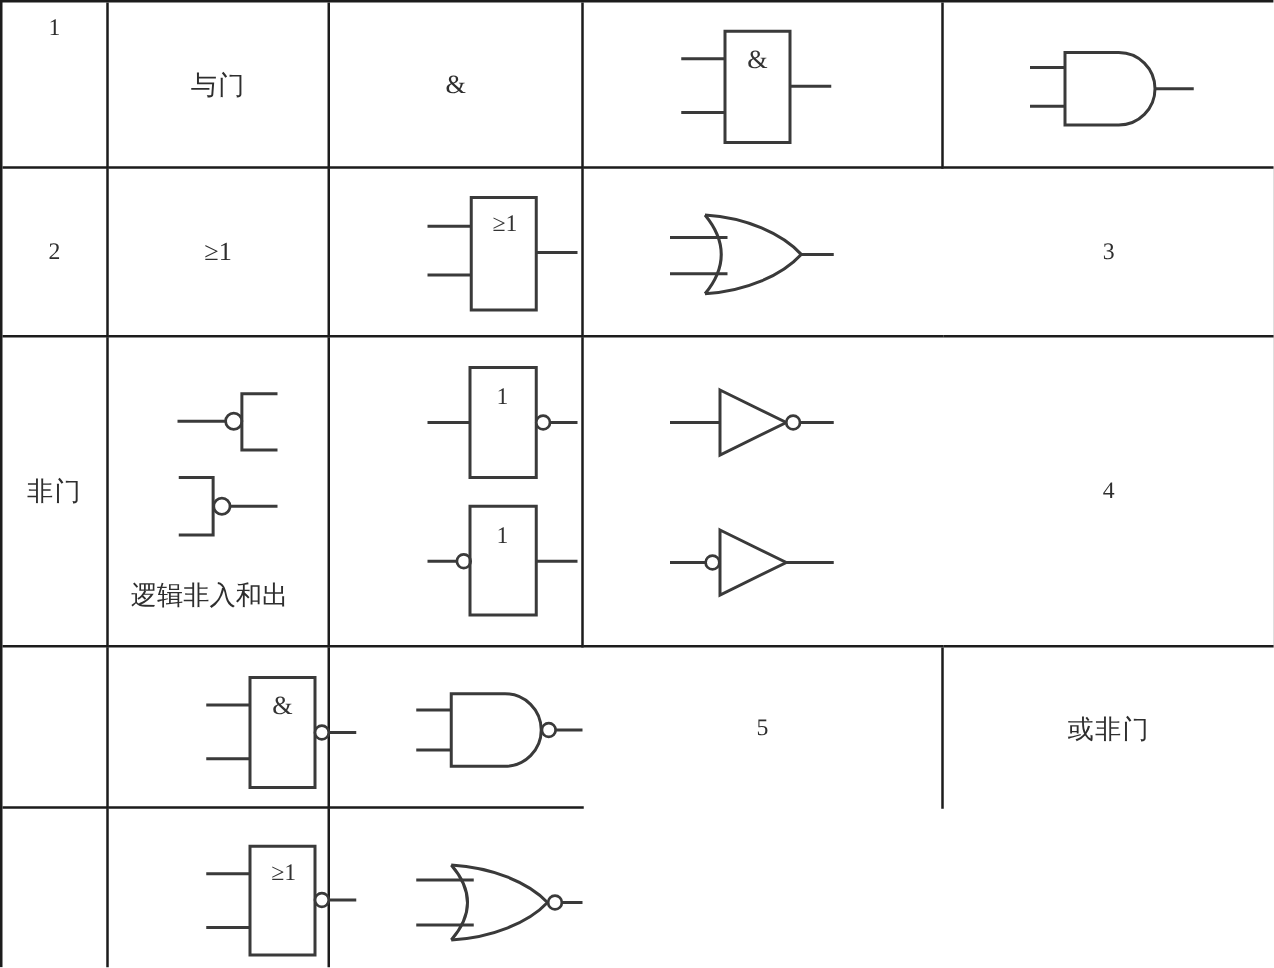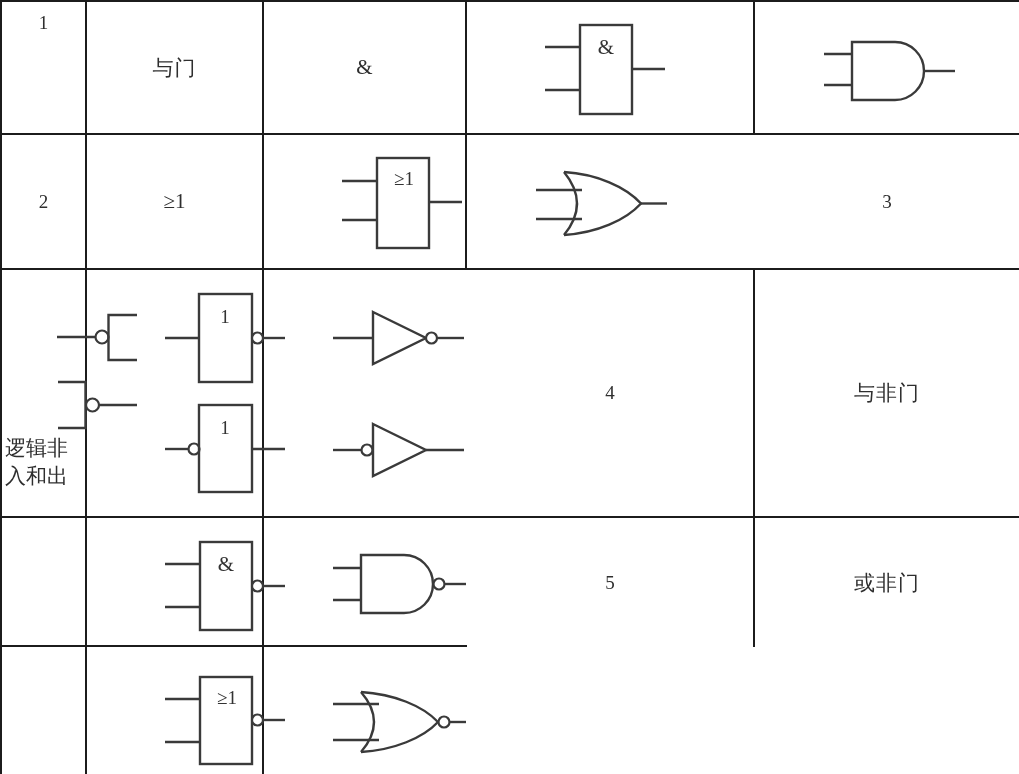--- a/index.html
+++ b/index.html
@@ -96,20 +96,23 @@
         <path class="stroke" d="M97 37 Q123 68.5 97 100"></path>
         <path class="stroke" d="M97 37 C130 39 159 52 174 68.5 C159 85 130 98 97 100"></path>
         <path class="stroke" d="M174 68.5 H200"></path>
       </svg>
     </div>
 
     <div class="cell">
       <span class="num">3</span>
     </div>
     <div class="cell">
+      <span class="cname">非门</span>
+    </div>
+    <div class="cell">
       <svg width="203" height="248" viewBox="0 0 203 248">
         <g>
           <path class="stroke" d="M55 67 H93"></path>
           <circle class="bubble" cx="100" cy="67" r="6.5"></circle>
           <path class="stroke" d="M135 45 H106.5 V90 H135"></path>
         </g>
         <g>
           <path class="stroke" d="M56 112 H83.5 V158 H56"></path>
           <circle class="bubble" cx="90.5" cy="135" r="6.5"></circle>
           <path class="stroke" d="M97 135 H135"></path>
@@ -147,23 +150,20 @@
           <path class="stroke" d="M69 180 H97"></path>
           <circle class="bubble" cx="103" cy="180" r="5.5"></circle>
           <path class="stroke" d="M109 154 L162 180 L109 206 Z"></path>
           <path class="stroke" d="M162 180 H200"></path>
         </g>
       </svg>
     </div>
 
     <div class="cell">
       <span class="num">4</span>
-    </div>
-    <div class="cell">
-      <span class="cname">与非门</span>
     </div>
     <div class="cell"></div>
     <div class="cell">
       <svg width="288" height="129" viewBox="0 0 288 129">
         <path class="stroke" d="M78 46 H113 M78 89 H113"></path>
         <rect class="stroke" x="113" y="24" width="52" height="88"></rect>
         <circle class="bubble" cx="170.5" cy="68" r="5.5"></circle>
         <path class="stroke" d="M176 68 H198"></path>
         <text class="glabel amp" x="139" y="53">&amp;</text>
       </svg>

